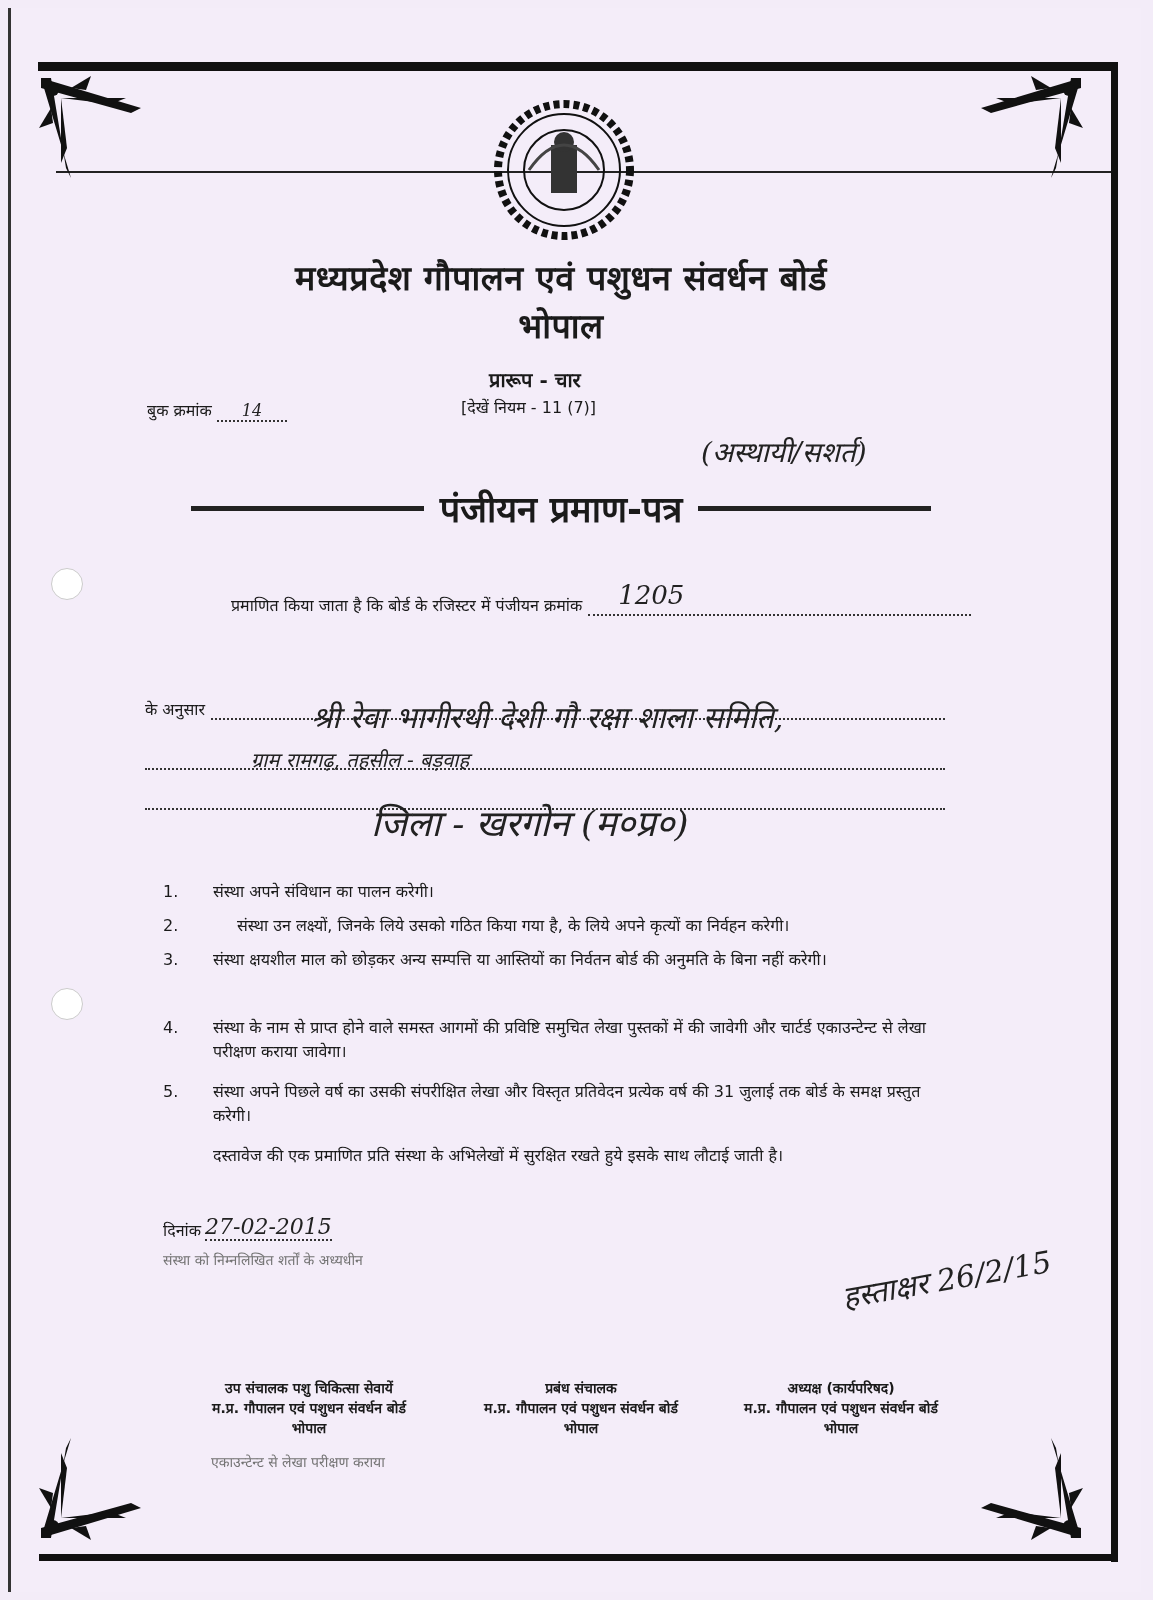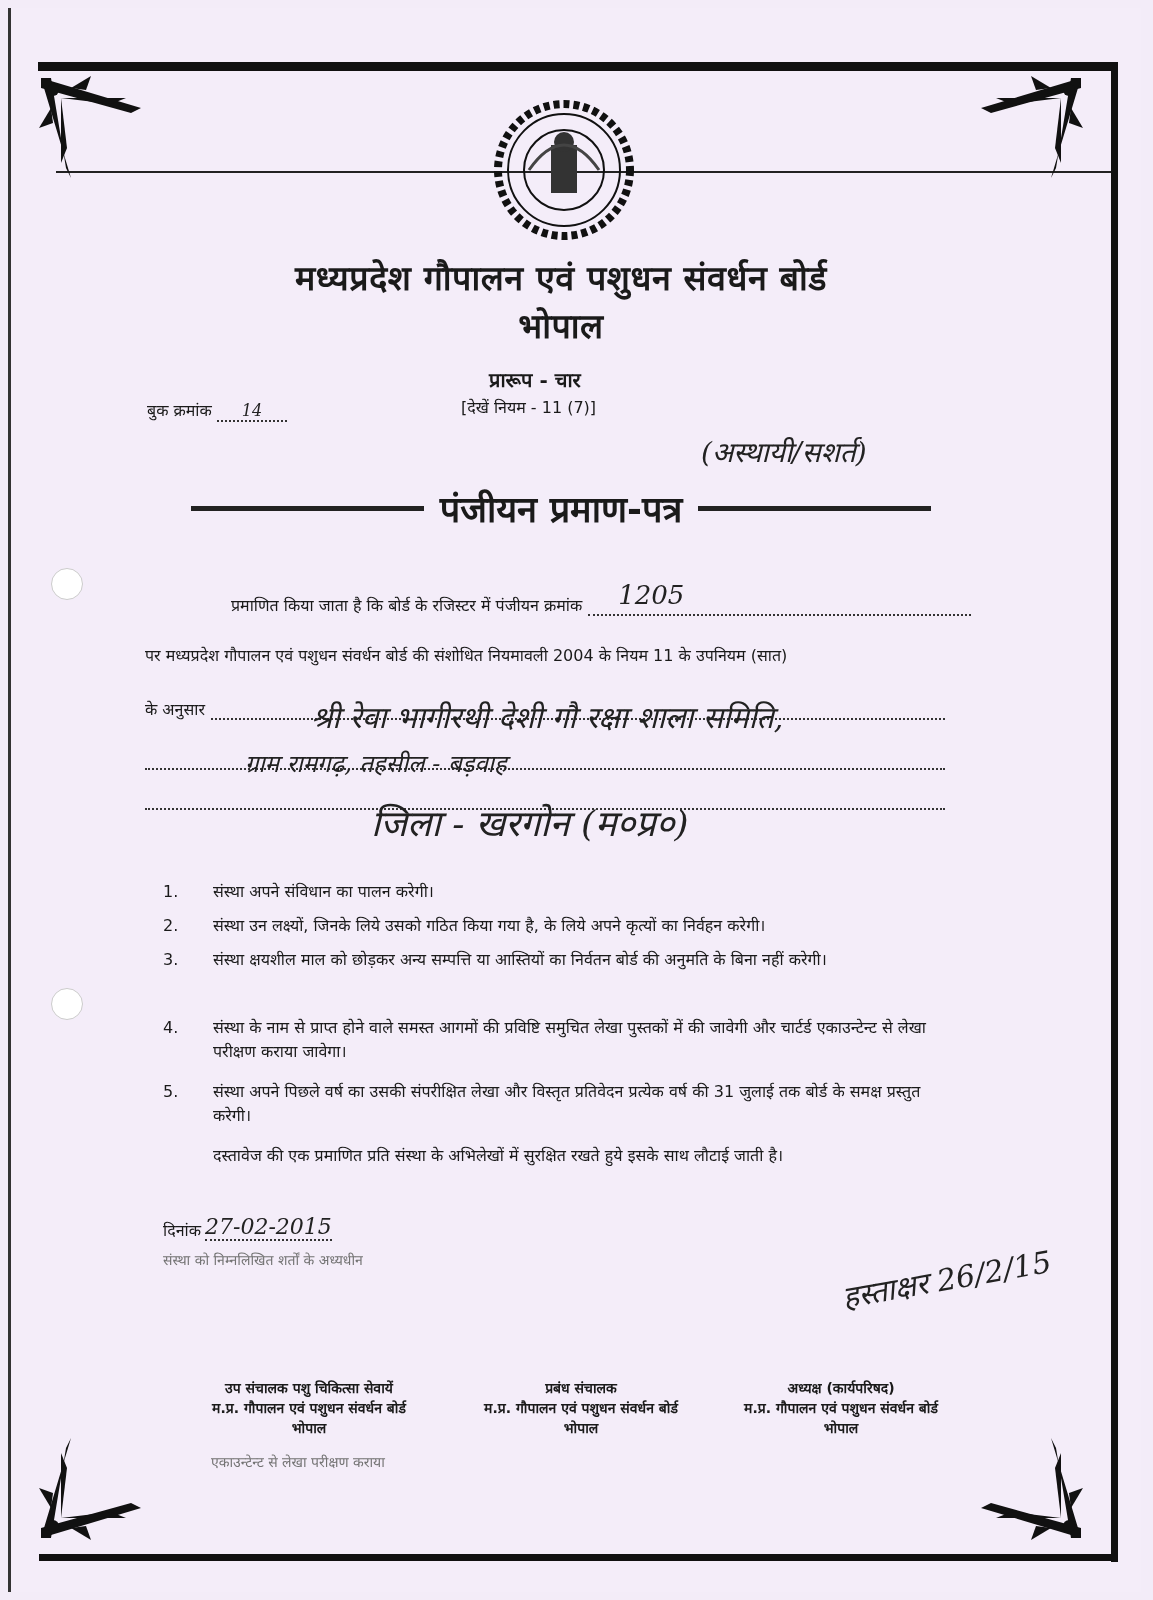--- a/index.html
+++ b/index.html
@@ -134,43 +134,42 @@
     <div class="rule"></div>
   </div>
 
   <div class="abs body-text" style="left:192px;top:586px;width:740px;display:flex;margin-left:28px;">
     <span>प्रमाणित किया जाता है कि बोर्ड के रजिस्टर में पंजीयन क्रमांक</span>
     <span class="dots" style="flex:1;margin-left:6px;position:relative;">
       <span class="hand" style="position:absolute;left:30px;top:-14px;font-size:26px;">1205</span>
     </span>
   </div>
 
-  <div class="abs body-text" style="left:134px;top:636px;">पर मध्यप्रदेश गौपालन एवं पशुधन संवर्धन बोर्ड की संशोधित नियमावली 2004 के नियम 11 के उपनियम (सात)</div>
 
   <div class="abs body-text" style="left:134px;top:690px;width:800px;display:flex;">
     <span>के अनुसार</span>
     <span class="dots" style="flex:1;margin-left:6px;"></span>
   </div>
   <div class="abs hand" style="left:300px;top:688px;font-size:30px;">श्री रेवा भागीरथी देशी गौ रक्षा शाला समिति,</div>
 
   <div class="abs dots" style="left:134px;top:760px;width:800px;height:0;"></div>
-  <div class="abs hand" style="left:234px;top:738px;font-size:24px;">ग्राम रामगढ़, तहसील - बड़वाह</div>
+  <div class="abs hand" style="left:240px;top:738px;font-size:20px;">ग्राम रामगढ़, तहसील - बड़वाह</div>
 
   <div class="abs dots" style="left:134px;top:800px;width:800px;height:0;"></div>
   <div class="abs hand" style="left:360px;top:790px;font-size:36px;">जिला - खरगोन (म०प्र०)</div>
 
 
   <div>
     <div>
       <span class="cond-num" style="top:874px;">1.</span>
       <span class="cond-text" style="top:872px;">संस्था अपने संविधान का पालन करेगी।</span>
     </div>
     <div>
       <span class="cond-num" style="top:908px;">2.</span>
-      <span class="cond-text" style="top:906px;">संस्था उन लक्ष्यों, जिनके लिये उसको गठित किया गया है, के लिये अपने कृत्यों का निर्वहन करेगी।</span>
+      <span class="cond-text" style="top:906px;margin-left:24px;">संस्था उन लक्ष्यों, जिनके लिये उसको गठित किया गया है, के लिये अपने कृत्यों का निर्वहन करेगी।</span>
     </div>
     <div>
       <span class="cond-num" style="top:942px;">3.</span>
       <span class="cond-text" style="top:940px;">संस्था क्षयशील माल को छोड़कर अन्य सम्पत्ति या आस्तियों का निर्वतन बोर्ड की अनुमति के बिना नहीं करेगी।</span>
     </div>
     <div>
       <span class="cond-num" style="top:1010px;">4.</span>
       <span class="cond-text" style="top:1008px;">संस्था के नाम से प्राप्त होने वाले समस्त आगमों की प्रविष्टि समुचित लेखा पुस्तकों में की जावेगी और चार्टर्ड एकाउन्टेन्ट से लेखा परीक्षण कराया जावेगा।</span>
     </div>
     <div>

